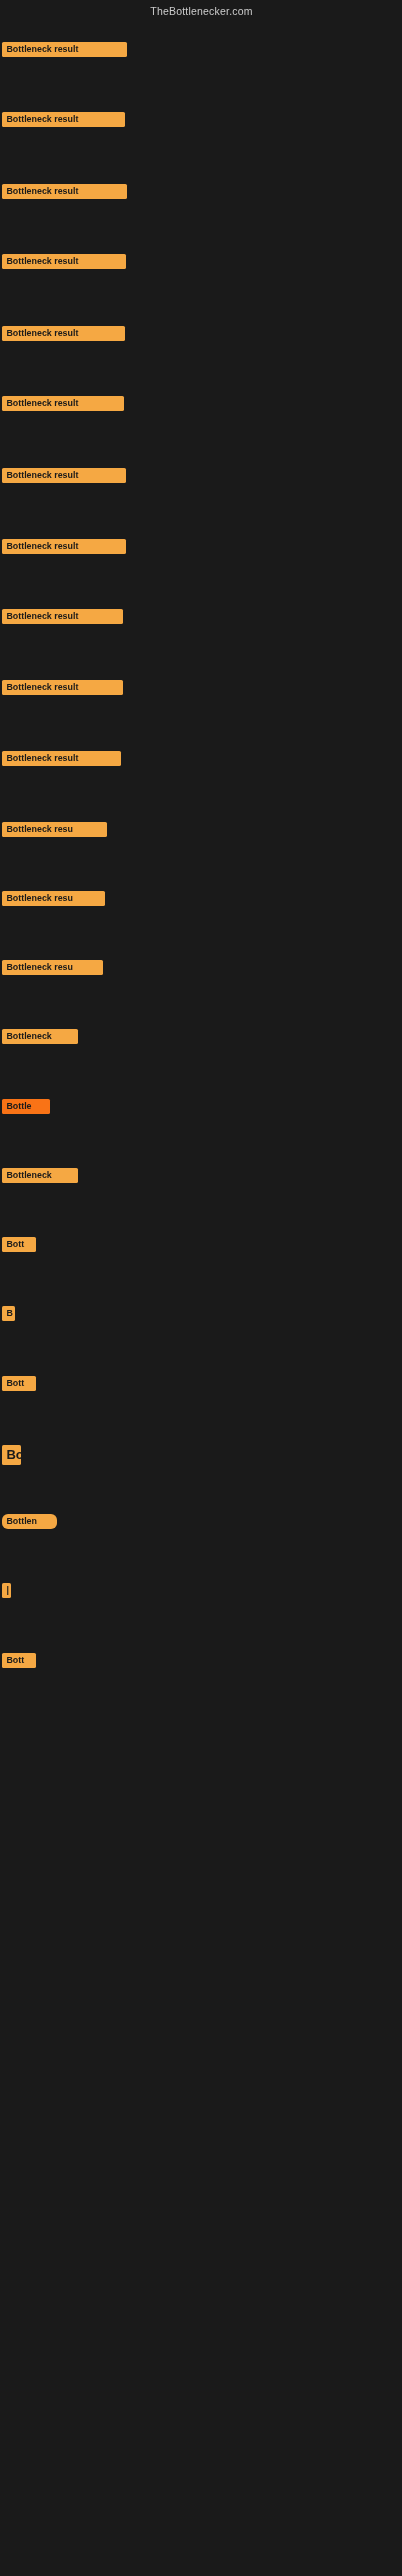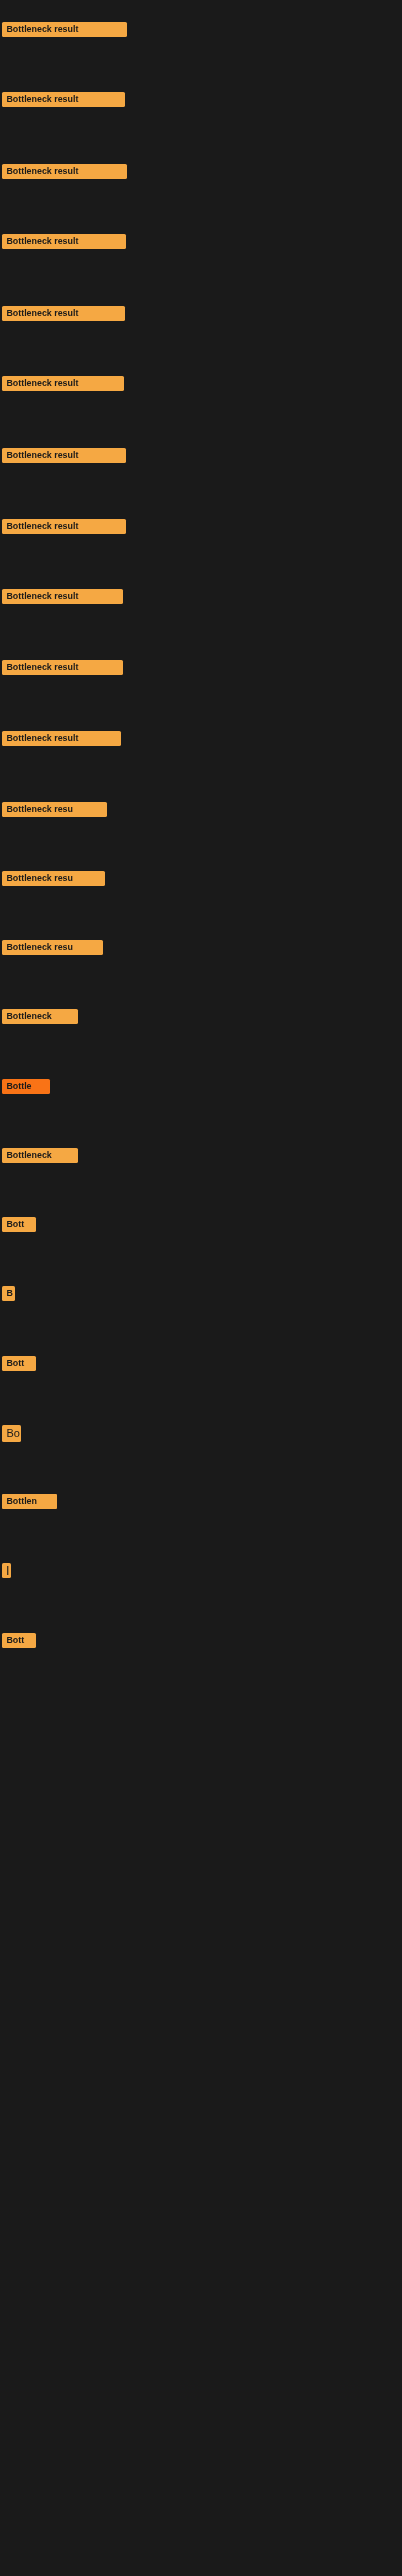--- a/index.html
+++ b/index.html
@@ -15,20 +15,21 @@
       color: #cccccc;
       font-size: 10.5px;
       padding: 4.8px 0 3.2px 0;
       letter-spacing: 0.2px;
     }
   </style>
 </head>
 <body>
 
 <div style="position: relative; width: 403px; min-height: 2576px;">
+  <div class="site-title">TheBottlenecker.com</div>
 
   <div id="bars-container" style="position: relative; width: 403px; height: 2536px;">
   <div style="position: absolute; left: 1.6px; top: 22px; background: rgb(245, 168, 67); color: rgb(26, 26, 26); font-size: 8.9px; font-weight: bold; padding: 2.4px 4.8px; border-radius: 1.6px; white-space: nowrap; overflow: hidden; max-width: 125px; width: 125px;">Bottleneck result</div>
       <div style="position: absolute; left: 1.6px; top: 92px; background: rgb(245, 168, 67); color: rgb(26, 26, 26); font-size: 8.9px; font-weight: bold; padding: 2.4px 4.8px; border-radius: 1.6px; white-space: nowrap; overflow: hidden; max-width: 123px; width: 123px;">Bottleneck result</div>
       <div style="position: absolute; left: 1.6px; top: 164px; background: rgb(245, 168, 67); color: rgb(26, 26, 26); font-size: 8.9px; font-weight: bold; padding: 2.4px 4.8px; border-radius: 1.6px; white-space: nowrap; overflow: hidden; max-width: 125px; width: 125px;">Bottleneck result</div>
       <div style="position: absolute; left: 1.6px; top: 234px; background: rgb(245, 168, 67); color: rgb(26, 26, 26); font-size: 8.9px; font-weight: bold; padding: 2.4px 4.8px; border-radius: 1.6px; white-space: nowrap; overflow: hidden; max-width: 124px; width: 124px;">Bottleneck result</div>
       <div style="position: absolute; left: 1.6px; top: 306px; background: rgb(245, 168, 67); color: rgb(26, 26, 26); font-size: 8.9px; font-weight: bold; padding: 2.4px 4.8px; border-radius: 1.6px; white-space: nowrap; overflow: hidden; max-width: 123px; width: 123px;">Bottleneck result</div>
       <div style="position: absolute; left: 1.6px; top: 376px; background: rgb(245, 168, 67); color: rgb(26, 26, 26); font-size: 8.9px; font-weight: bold; padding: 2.4px 4.8px; border-radius: 1.6px; white-space: nowrap; overflow: hidden; max-width: 122px; width: 122px;">Bottleneck result</div>
       <div style="position: absolute; left: 1.6px; top: 448px; background: rgb(245, 168, 67); color: rgb(26, 26, 26); font-size: 8.9px; font-weight: bold; padding: 2.4px 4.8px; border-radius: 1.6px; white-space: nowrap; overflow: hidden; max-width: 124px; width: 124px;">Bottleneck result</div>
       <div style="position: absolute; left: 1.6px; top: 519px; background: rgb(245, 168, 67); color: rgb(26, 26, 26); font-size: 8.9px; font-weight: bold; padding: 2.4px 4.8px; border-radius: 1.6px; white-space: nowrap; overflow: hidden; max-width: 124px; width: 124px;">Bottleneck result</div>
@@ -37,19 +38,19 @@
       <div style="position: absolute; left: 1.6px; top: 731px; background: rgb(245, 168, 67); color: rgb(26, 26, 26); font-size: 8.9px; font-weight: bold; padding: 2.4px 4.8px; border-radius: 1.6px; white-space: nowrap; overflow: hidden; max-width: 119px; width: 119px;">Bottleneck result</div>
       <div style="position: absolute; left: 1.6px; top: 802px; background: rgb(245, 168, 67); color: rgb(26, 26, 26); font-size: 8.9px; font-weight: bold; padding: 2.4px 4.8px; border-radius: 1.6px; white-space: nowrap; overflow: hidden; max-width: 105px; width: 105px;">Bottleneck resu</div>
       <div style="position: absolute; left: 1.6px; top: 871px; background: rgb(245, 168, 67); color: rgb(26, 26, 26); font-size: 8.9px; font-weight: bold; padding: 2.4px 4.8px; border-radius: 1.6px; white-space: nowrap; overflow: hidden; max-width: 103px; width: 103px;">Bottleneck resu</div>
       <div style="position: absolute; left: 1.6px; top: 940px; background: rgb(245, 168, 67); color: rgb(26, 26, 26); font-size: 8.9px; font-weight: bold; padding: 2.4px 4.8px; border-radius: 1.6px; white-space: nowrap; overflow: hidden; max-width: 101px; width: 101px;">Bottleneck resu</div>
       <div style="position: absolute; left: 1.6px; top: 1009px; background: rgb(245, 168, 67); color: rgb(26, 26, 26); font-size: 8.9px; font-weight: bold; padding: 2.4px 4.8px; border-radius: 1.6px; white-space: nowrap; overflow: hidden; max-width: 76px; width: 76px;">Bottleneck</div>
       <div style="position: absolute; left: 1.6px; top: 1079px; background: #f97316; color: rgb(26, 26, 26); font-size: 8.9px; font-weight: bold; padding: 2.4px 4.8px; border-radius: 1.6px; white-space: nowrap; overflow: hidden; max-width: 48px; width: 48px;">Bottle</div>
       <div style="position: absolute; left: 1.6px; top: 1148px; background: rgb(245, 168, 67); color: rgb(26, 26, 26); font-size: 8.9px; font-weight: bold; padding: 2.4px 4.8px; border-radius: 1.6px; white-space: nowrap; overflow: hidden; max-width: 76px; width: 76px;">Bottleneck</div>
       <div style="position: absolute; left: 1.6px; top: 1217px; background: rgb(245, 168, 67); color: rgb(26, 26, 26); font-size: 8.9px; font-weight: bold; padding: 2.4px 4.8px; border-radius: 1.6px; white-space: nowrap; overflow: hidden; max-width: 34px; width: 34px;">Bott</div>
       <div style="position: absolute; left: 1.6px; top: 1286px; background: rgb(245, 168, 67); color: rgb(26, 26, 26); font-size: 8.9px; font-weight: bold; padding: 2.4px 4.8px; border-radius: 1.6px; white-space: nowrap; overflow: hidden; max-width: 13px; width: 13px;">B</div>
       <div style="position: absolute; left: 1.6px; top: 1356px; background: rgb(245, 168, 67); color: rgb(26, 26, 26); font-size: 8.9px; font-weight: bold; padding: 2.4px 4.8px; border-radius: 1.6px; white-space: nowrap; overflow: hidden; max-width: 34px; width: 34px;">Bott</div>
-      <div style="position: absolute; left: 1.6px; top: 1425px; background: rgb(245, 168, 67); color: rgb(26, 26, 26); font-size: 11px; font-weight: normal; padding: 2.4px 4.8px; border-radius: 1.6px; white-space: nowrap; overflow: hidden; max-width: 19.3px; width: 19.3px;">Bo</div>
-      <div style="position: absolute; left: 1.6px; top: 1494px; background: rgb(245, 168, 67); color: rgb(26, 26, 26); font-size: 8.9px; font-weight: bold; padding: 2.4px 4.8px; border-radius: 1px; white-space: nowrap; overflow: hidden; max-width: 55px; width: 57px;">Bottlen</div>
+      <div style="position: absolute; left: 1.6px; top: 1425px; background: rgb(245, 168, 67); color: rgb(26, 26, 26); font-size: 13px; font-weight: bold; padding: 2.4px 4.8px; border-radius: 1.6px; white-space: nowrap; overflow: hidden; max-width: 19.3px; width: 19.3px;">Bo</div>
+      <div style="position: absolute; left: 1.6px; top: 1494px; background: rgb(245, 168, 67); color: rgb(26, 26, 26); font-size: 8.9px; font-weight: bold; padding: 2.4px 4.8px; border-radius: 6px; white-space: nowrap; overflow: hidden; max-width: 55px; width: 57px;">Bottlen</div>
       <div style="position: absolute; left: 1.6px; top: 1563px; background: rgb(245, 168, 67); color: rgb(26, 26, 26); font-size: 8.9px; font-weight: bold; padding: 2.4px 4.8px; border-radius: 1.6px; white-space: nowrap; overflow: hidden; max-width: 6.4px; width: 6.4px;">|</div>
       <div style="position: absolute; left: 1.6px; top: 1633px; background: rgb(245, 168, 67); color: rgb(26, 26, 26); font-size: 8.9px; font-weight: bold; padding: 2.4px 4.8px; border-radius: 1.6px; white-space: nowrap; overflow: hidden; max-width: 34px; width: 34px;">Bott</div>
     </div>
 </div>
 
 
 </body></html>

